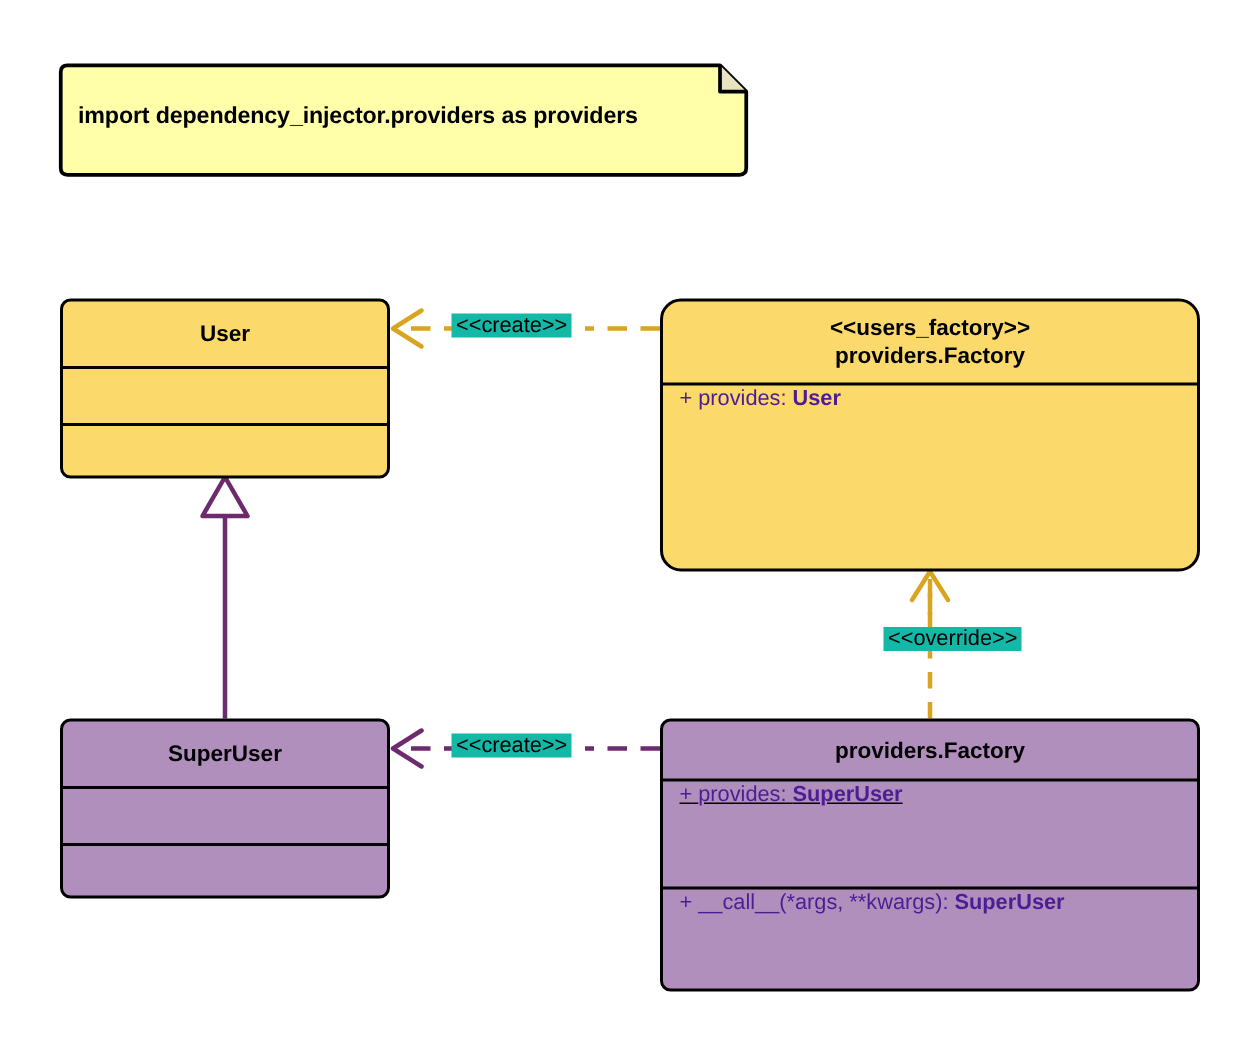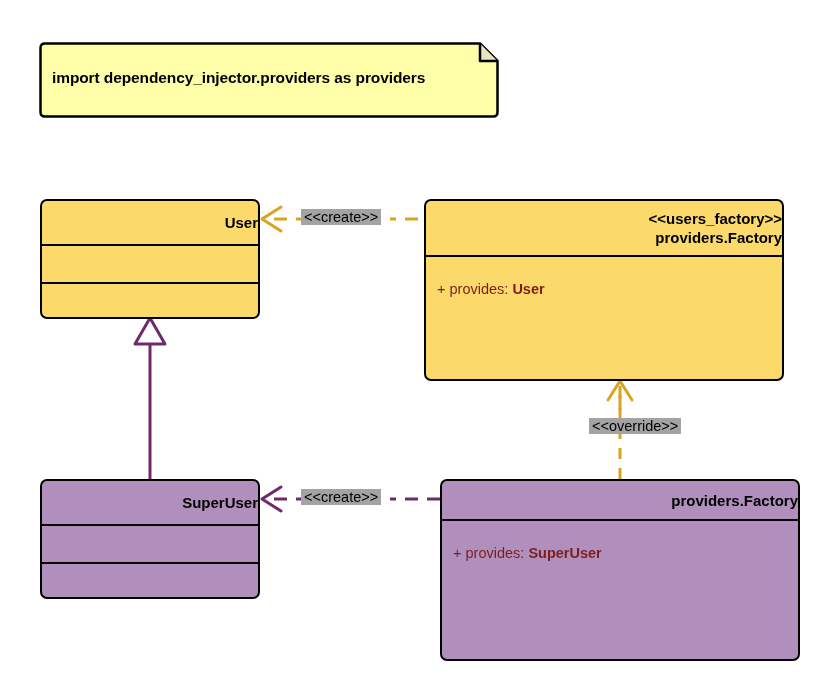--- a/index.html
+++ b/index.html
@@ -61,65 +61,64 @@
   .umlbox {
     position: absolute;
     box-sizing: border-box;
     border: 2.5px solid #000000;
     border-radius: 7px;
     overflow: hidden;
   }
   .umlbox .compartment {
     box-sizing: border-box;
     position: relative;
-    align-items: flex-end;
   }
   .umlbox .compartment + .compartment {
     border-top: 2.5px solid #000000;
   }
   .title-compartment {
     display: flex;
     flex-direction: column;
     align-items: center;
     justify-content: center;
     text-align: center;
   }
   .title-line {
     font-size: 15px;
     font-weight: bold;
     color: #000000;
     line-height: 19px;
     white-space: nowrap;
   }
   .member {
     font-size: 14.5px;
-    color: #7f1d1d;
+    color: #4c1d95;
     padding-left: 11px;
-    padding-top: 24px;
+    padding-top: 1px;
     white-space: nowrap;
   }
   .member b {
     font-weight: bold;
   }
 
   .fill-yellow { background: #FCD96B; }
   .fill-purple { background: #B18FBC; }
 
   
   #box-user          { left: 40px;  top: 199px; width: 220px; height: 120px; }
-  #box-users-factory { left: 424px; top: 199px; width: 360px; height: 182px; }
+  #box-users-factory { left: 440px; top: 199px; width: 360px; height: 182px; border-radius: 14px; }
   #box-superuser     { left: 40px;  top: 479px; width: 220px; height: 120px; }
   #box-providers-factory { left: 440px; top: 479px; width: 360px; height: 182px; }
 
   
   .edge-label {
     position: absolute;
     font-size: 14.5px;
     color: #000000;
-    background: #a3a3a3;
+    background: #14b8a6;
     white-space: nowrap;
     padding: 0 3px;
   }
   #label-create-top    { left: 301px; top: 209px; }
   #label-create-bottom { left: 301px; top: 489px; }
   #label-override      { left: 589px; top: 418px; }
 </style>
 </head>
 <body>
 
@@ -191,22 +190,25 @@
       <span class="title-line">SuperUser</span>
     </div>
     <div class="compartment" style="height:38px;"></div>
     <div class="compartment" style="height:34px;"></div>
   </div>
 
   <div class="umlbox fill-purple" id="box-providers-factory">
     <div class="compartment title-compartment" style="height:38px;">
       <span class="title-line">providers.Factory</span>
     </div>
-    <div class="compartment" style="height:72px;">
+    <div class="compartment" style="height:72px;text-decoration:underline;">
       <div class="member"><span>+</span><span> </span><span>provides: </span><b>SuperUser</b></div>
+    </div>
+    <div class="compartment" style="height:67px;">
+      <div class="member"><span>+</span><span> </span><span>__call__(*args, **kwargs): </span><b>SuperUser</b></div>
     </div>
   </div>
 
   <div class="edge-label" id="label-create-top">&lt;&lt;create&gt;&gt;</div>
   <div class="edge-label" id="label-create-bottom">&lt;&lt;create&gt;&gt;</div>
   <div class="edge-label" id="label-override">&lt;&lt;override&gt;&gt;</div>
 
 </div>
 
 </body></html>

